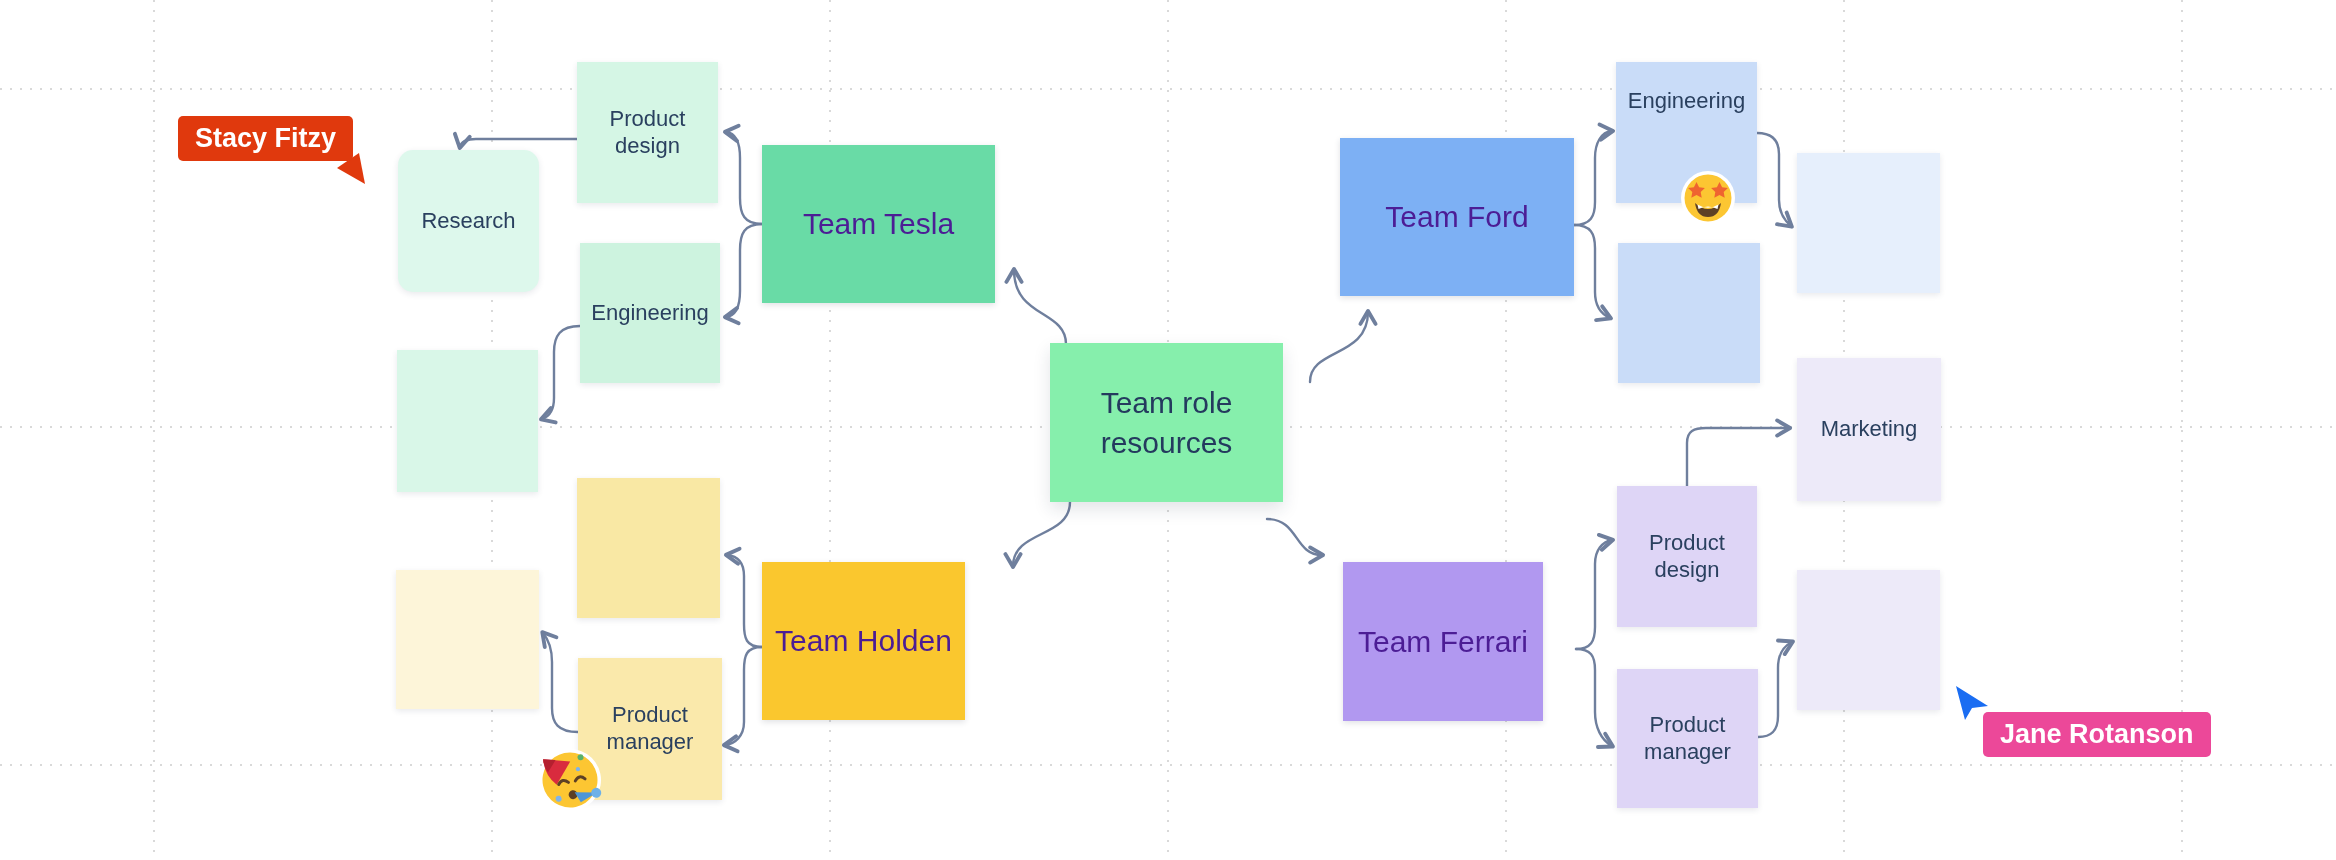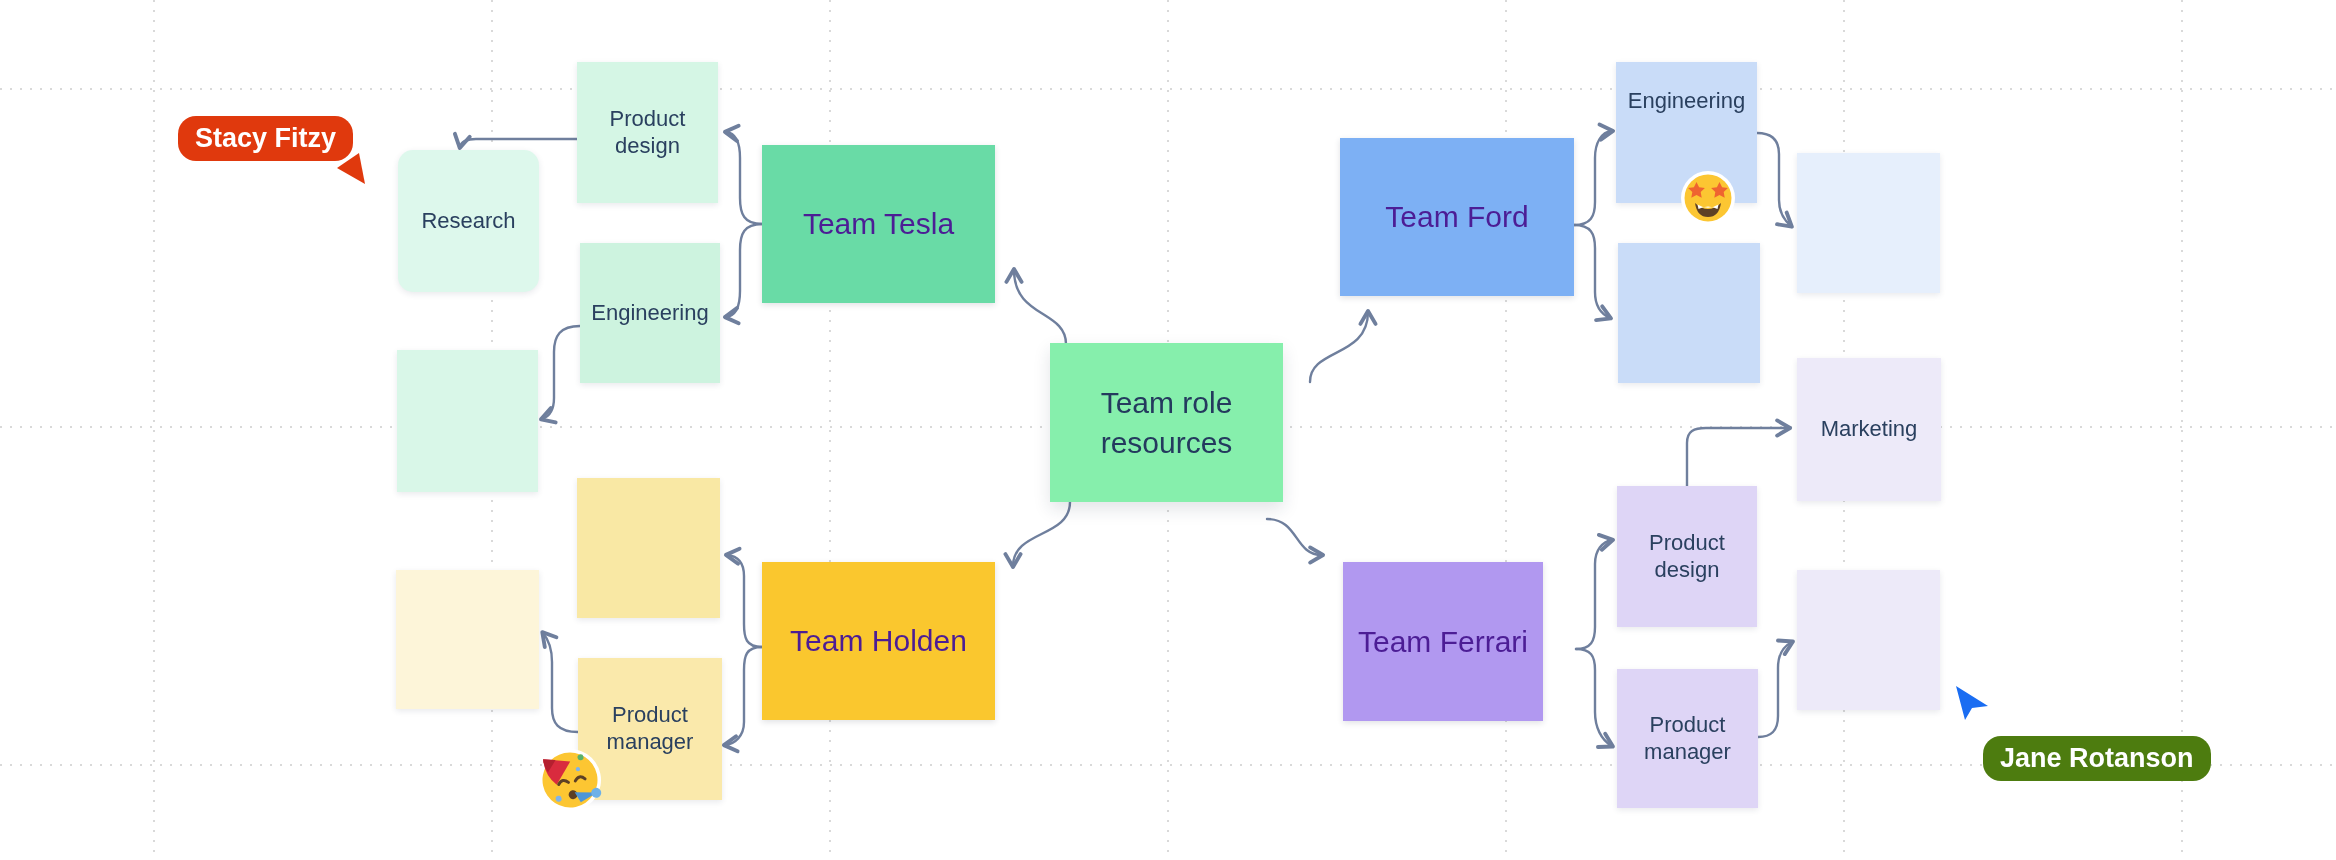--- a/index.html
+++ b/index.html
@@ -28,21 +28,21 @@
     font-size:30px;font-weight:500;color:#4c1d95;
   }
   .note{
     box-shadow:0 2px 6px rgba(33,43,66,.10);
     font-size:22px;line-height:1.22;padding:0 14px;color:#2a405f;
   }
   .sticker{position:absolute;z-index:4;}
   .cursor{position:absolute;z-index:6;}
   .cursor-label{
     position:absolute;z-index:6;display:inline-flex;align-items:center;
-    height:45px;padding:0 17px;border-radius:18px;
+    height:45px;padding:0 17px;border-radius:5px;
     color:#ffffff;font-size:27px;font-weight:700;white-space:nowrap;
   }
 </style>
 </head>
 <body>
 
 <div class="board">
 
   <div class="gridline v" style="left:153px"></div>
   <div class="gridline v" style="left:491px"></div>
@@ -86,21 +86,21 @@
   <div class="node topic" style="left: 1050px; top: 343px; width: 233px; height: 159px; background-color: #86efac;">
     <span>Team role resources</span>
   </div>
 
   <div class="node teambox" style="left: 762px; top: 145px; width: 233px; height: 158px; background-color: rgb(105, 219, 166);">
     <span>Team Tesla</span>
   </div>
   <div class="node teambox" style="left: 1340px; top: 138px; width: 234px; height: 158px; background-color: rgb(125, 176, 244);">
     <span>Team Ford</span>
   </div>
-  <div class="node teambox" style="left: 762px; top: 562px; width: 233px; height: 158px; background-color: rgb(250, 199, 46);">
+  <div class="node teambox" style="left: 762px; top: 562px; width: 203px; height: 158px; background-color: rgb(250, 199, 46);">
     <span>Team Holden</span>
   </div>
   <div class="node teambox" style="left: 1343px; top: 562px; width: 200px; height: 159px; background-color: rgb(177, 152, 240);">
     <span>Team Ferrari</span>
   </div>
 
   <div class="node note" style="left: 577px; top: 62px; width: 141px; height: 141px; background-color: rgb(213, 246, 229);">
     <span>Product design</span>
   </div>
   <div class="node note" style="left: 398px; top: 150px; width: 141px; height: 142px; background-color: rgb(221, 248, 236); border-radius: 15px;">
@@ -175,17 +175,17 @@
   <svg class="cursor" style="left:332px;top:148px" width="40" height="42" viewBox="0 0 40 42">
     <path d="M5,20 L27,5 L33,36 z" fill="#e0390d" style="fill: rgb(224, 57, 13);"></path>
   </svg>
   <div class="cursor-label" style="left:178px;top:116px;background:#e0390d">
     <span>Stacy Fitzy</span>
   </div>
 
   <svg class="cursor" style="left:1953px;top:683px" width="40" height="42" viewBox="0 0 40 42">
     <path d="M3,3 L35,23 L19,25 L12,37 z" fill="#1a6df2" style="fill: rgb(26, 109, 242);"></path>
   </svg>
-  <div class="cursor-label" style="left:1983px;top:736px;background:#4d7c0f">
+  <div class="cursor-label" style="left:1983px;top:712px;background:#ec4899">
     <span>Jane Rotanson</span>
   </div>
 
 </div>
 
 </body></html>

